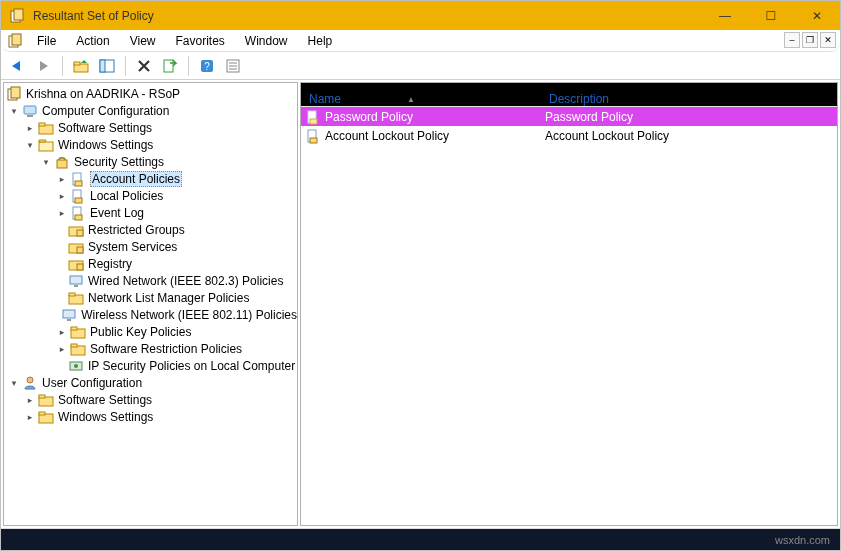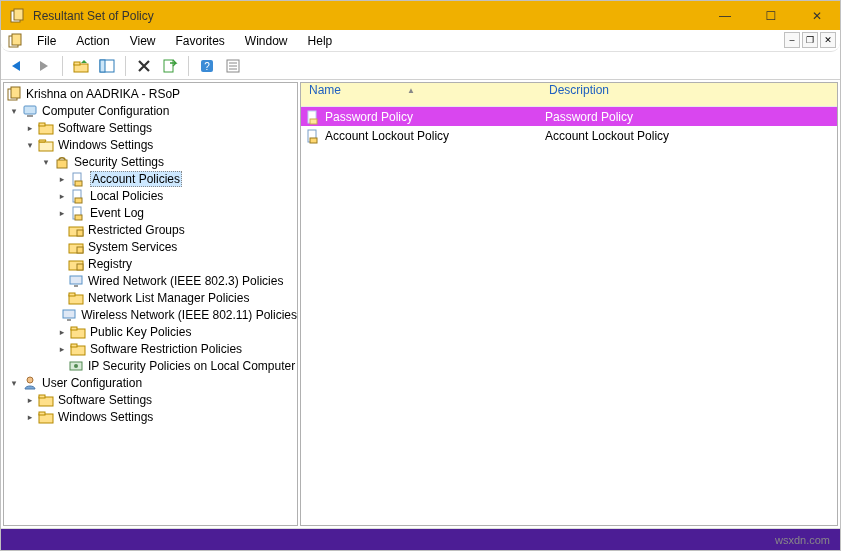--- a/index.html
+++ b/index.html
@@ -71,43 +71,43 @@
   .treepane::-webkit-scrollbar { height:16px; }
   .listpane {
     flex:1;
     border:1px solid #b0b0b0;
     margin:2px 2px 2px 0;
     overflow:auto;
     position:relative;
   }
   .listheader {
     display:flex;
-    background:#fef9c3;
+    background:#000000;
     border-bottom:1px solid #e8e8e8;
     height:24px;
-    align-items:flex-start;
+    align-items:flex-end;
     color:#1a5fb4;
   }
   .listheader .colh { padding:0 8px; font-size:12px;color:#2060c0;}
   .listheader .col-name { width:240px; display:flex;align-items:center;gap:6px;}
   .listrow {
     display:flex; height:19px; align-items:center;
   }
   .listrow.selected { background:#d946ef;color:#fff;}
   .listrow .cell { display:flex;align-items:center;gap:4px;padding-left:4px;}
   .listrow .col-name { width:240px;}
   .listrow .icn {width:16px;height:16px;display:inline-flex;align-items:center;justify-content:center;}
   .tree-row { display:flex; align-items:center; height:17px; padding-left:0;}
   .tree-row.selected-tree .label-span { background:#cde8ff;border:1px dotted #888;padding:0 1px;}
   .tog { width:12px;height:12px;display:inline-flex;align-items:center;justify-content:center;margin-right:2px;color:#555;font-size:9px;}
   .indent { display:inline-block; }
   .ticon {width:16px;height:16px;margin-right:4px;display:inline-flex;align-items:center;justify-content:center;}
   .footer {
     position:absolute; bottom:0; left:0; right:0;
-    height:22px; background:#4c1d95; border-top:1px solid #dcdcdc;
+    height:22px; background:#0f172a; border-top:1px solid #dcdcdc;
     display:flex; align-items:center; justify-content:flex-end;
     padding-right:10px; color:#888; font-size:11px;
   }
   
   .svg { display:block; }
 </style>
 </head>
 <body>
 
 <div class="titlebar">

